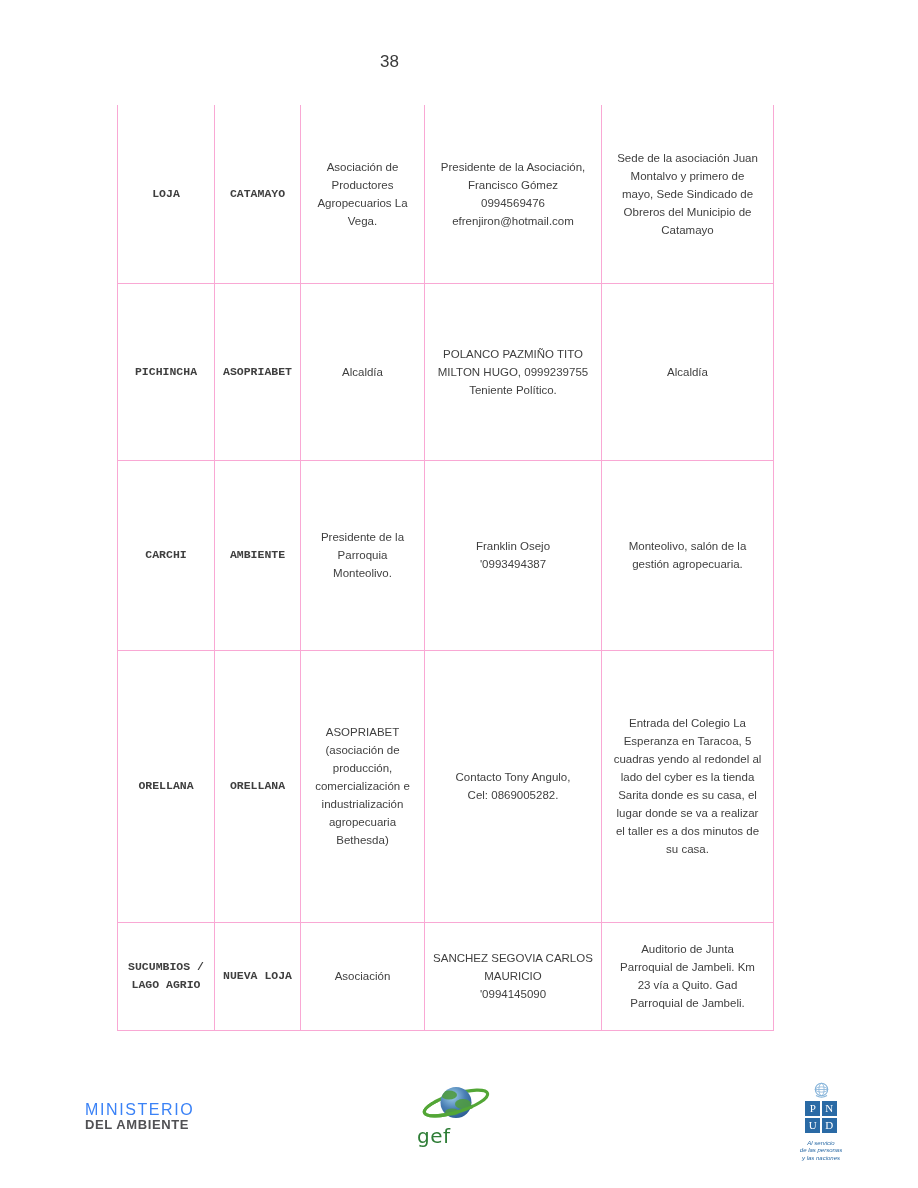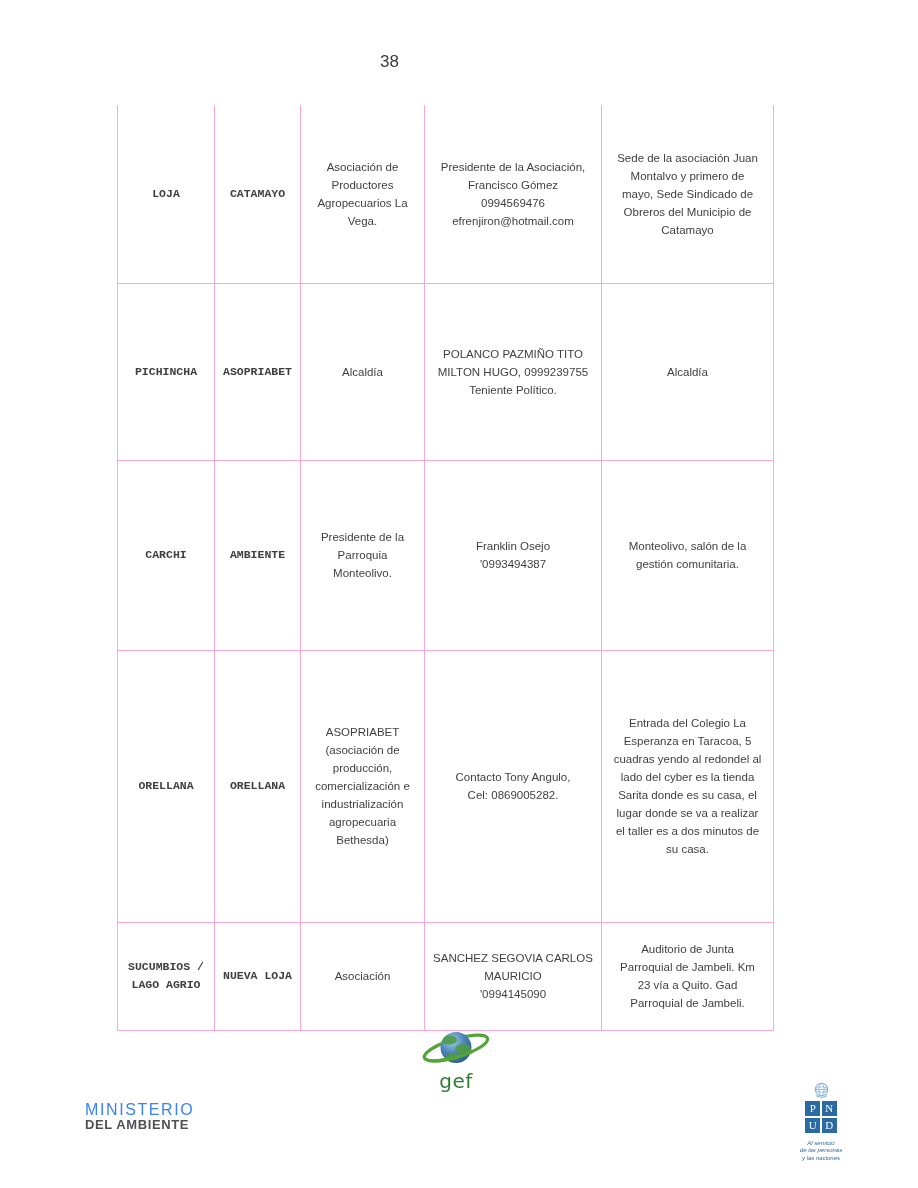--- a/index.html
+++ b/index.html
@@ -20,21 +20,21 @@
     overflow:hidden;word-wrap:break-word;
   }
   table.contacts tr:first-child td{border-top:none;}
   .b{font-weight:bold;font-family:Liberation Mono, monospace;}
   .ac{text-align:center;}
   .al{text-align:center;}
   
   .mae{position:absolute;left:85px;top:1103px;}
   .mae .l1{font-size:16px;line-height:14px;letter-spacing:1.6px;color:#3b82f6;}
   .mae .l2{font-size:13px;line-height:15px;letter-spacing:0.6px;font-weight:bold;color:#515154;}
-  .gef{position:absolute;left:417px;top:1028px;width:78px;text-align:center;}
+  .gef{position:absolute;left:417px;top:1083px;width:78px;}
   .gef .gef-text{font-size:20px;line-height:22px;color:#2e7d36;letter-spacing:0.5px;
     font-family:"DejaVu Sans",sans-serif;margin-top:-3px;}
   .pnud{position:absolute;left:790px;top:1082px;width:62px;text-align:center;}
   .pnud .emblem{height:17px;margin-bottom:2px;}
   .pnud .grid{
     display:grid;grid-template-columns:15px 15px;grid-template-rows:15px 15px;
     gap:1.5px;width:31.5px;margin:0 auto;
   }
   .pnud .sq{
     background:#2a6aa5;color:#ffffff;font-family:"Liberation Serif",serif;
@@ -88,21 +88,21 @@
     </tr>
     <tr style="height:190px;">
       <td class="b ac">CARCHI</td>
       <td class="b ac">AMBIENTE</td>
       <td class="al">Presidente de la
 Parroquia
 Monteolivo.</td>
       <td class="ac">Franklin Osejo
 '0993494387</td>
       <td class="al">Monteolivo, salón de la
-gestión comunitaria.</td>
+gestión agropecuaria.</td>
     </tr>
     <tr style="height:272px;">
       <td class="b al">ORELLANA</td>
       <td class="b ac">ORELLANA</td>
       <td class="al">ASOPRIABET
 (asociación de
 producción,
 comercialización e
 industrialización
 agropecuaria

